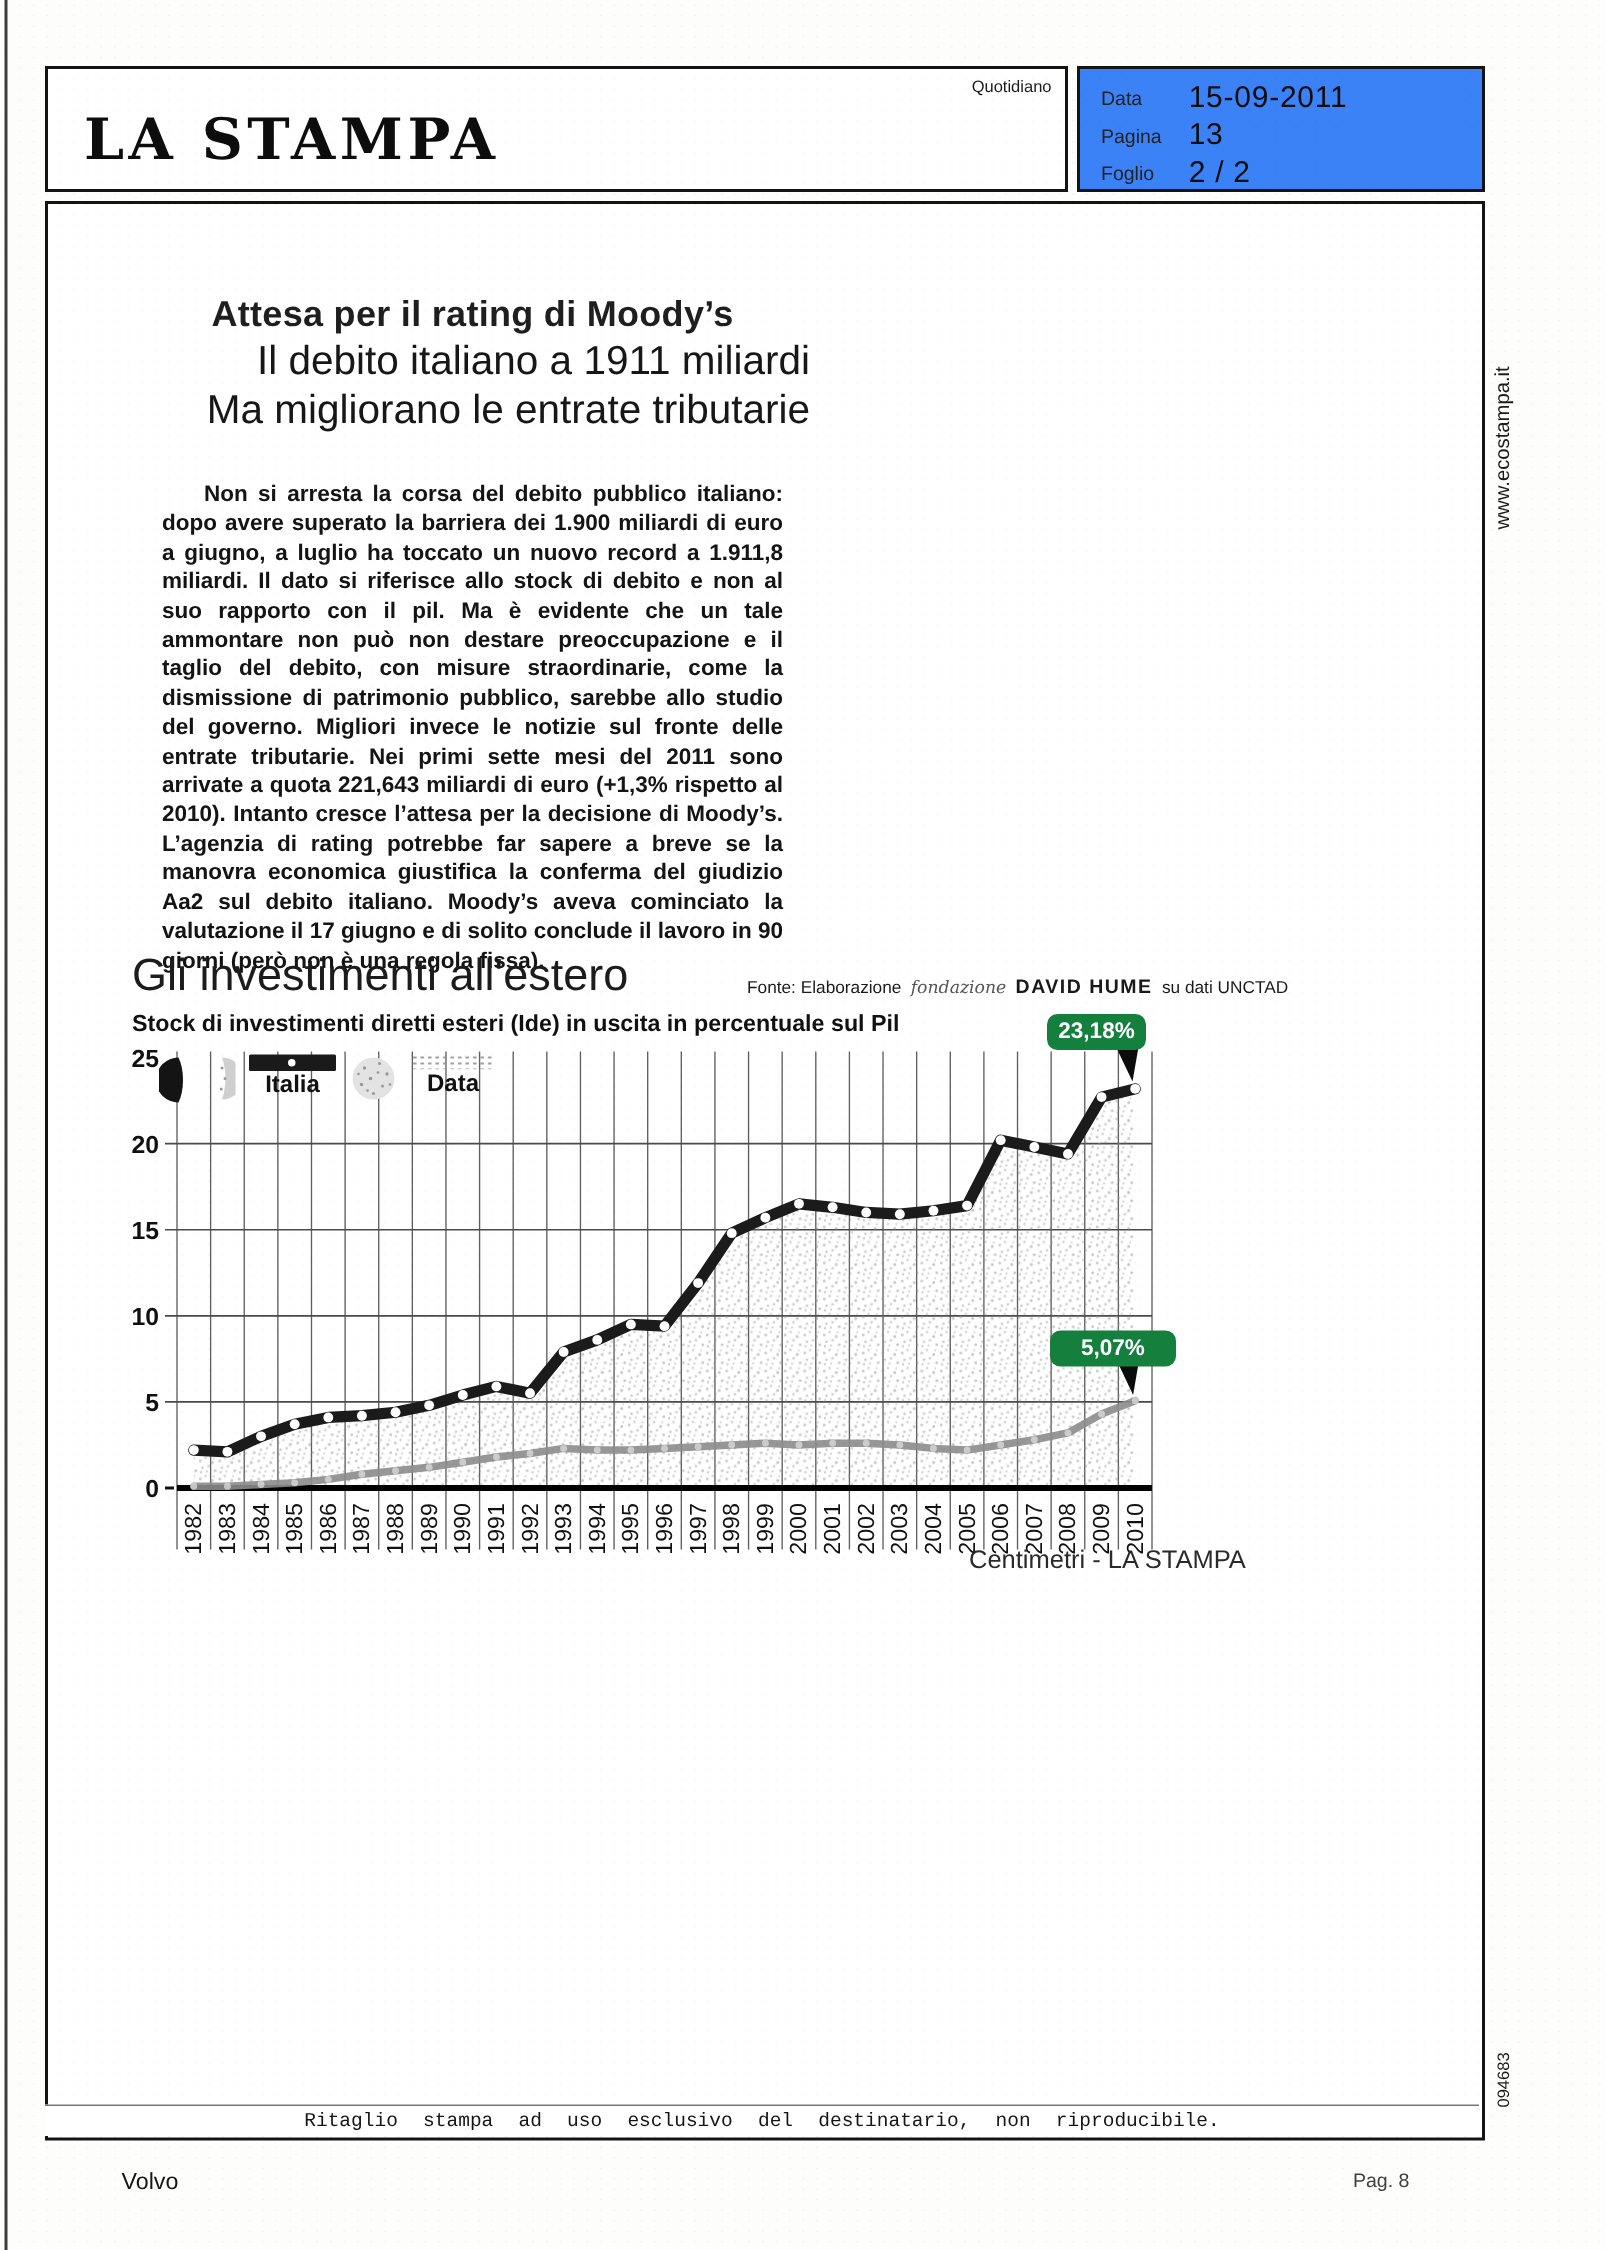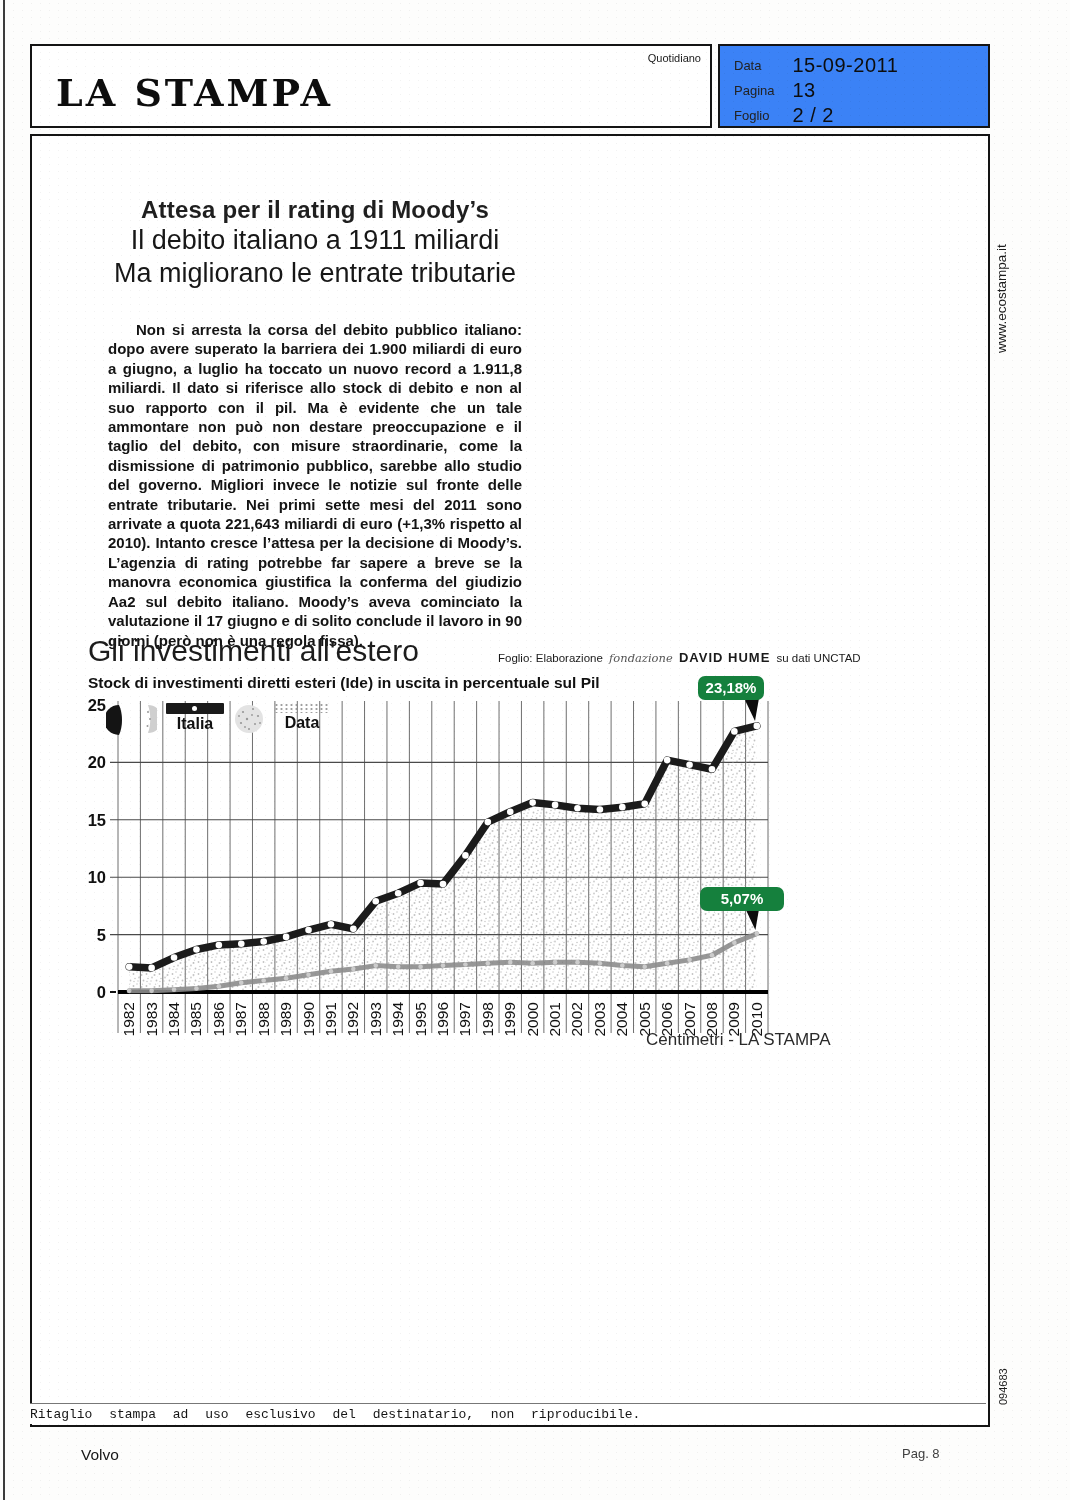--- a/index.html
+++ b/index.html
@@ -22,21 +22,21 @@
   
   .vtext{position:absolute;writing-mode:vertical-rl;transform:rotate(180deg);white-space:nowrap;color:#1c1c1c;}
   .ecostampa{left:994px;top:138px;height:215px;font-size:13.5px;}
   .clipcode{left:997px;top:1357px;height:48px;font-size:11px;}
 
   
   .mainbox{position:absolute;left:30px;top:134px;width:956px;height:1289px;border:2px solid #141414;background:#fff;}
 
   .headline-block{position:absolute;left:90px;top:196px;width:450px;text-align:center;}
   .kicker{font-size:24px;font-weight:bold;color:#1f1f1f;letter-spacing:.2px;}
-  .hline{font-size:27px;color:#171717;line-height:33px;}
+  .hline{font-size:27px;color:#171717;line-height:33px;text-align:right;}
   .body-text{position:absolute;left:108px;top:320px;width:414px;font-size:15px;line-height:19.4px;
         font-weight:bold;color:#141414;text-align:justify;text-indent:28px;}
 
   
   .chart-title{position:absolute;left:88px;top:634px;font-size:30px;color:#1c1c1c;}
   .chart-source{position:absolute;left:498px;top:650px;font-size:11.5px;color:#1a1a1a;white-space:nowrap;}
   .chart-source .fond{font-family:"DejaVu Serif",serif;font-style:italic;color:#555;margin:0 3px;}
   .chart-source .hume{font-weight:bold;font-size:13px;letter-spacing:1px;margin-right:3px;}
   .chart-subtitle{position:absolute;left:88px;top:674px;font-size:15.5px;font-weight:bold;color:#111;}
   #chart-plot{position:absolute;left:80px;top:695px;}
@@ -53,21 +53,21 @@
         border-radius:7px;text-align:center;z-index:6;}
   .co-italia{left:698px;top:676px;width:66px;height:24px;line-height:24px;}
   .co-cina{left:700px;top:887px;width:84px;height:24px;line-height:24px;}
   .tail{position:absolute;background:#0c0c0c;z-index:5;clip-path:polygon(25% 0,100% 0,80% 100%);}
   .tail-italia{left:739px;top:698px;width:20px;height:23px;}
   .tail-cina{left:741px;top:909px;width:18px;height:21px;}
   .chart-credit{position:absolute;left:646px;top:1030px;font-size:17px;color:#2a2a2a;}
 
   
   .disclaimer-bar{position:absolute;left:30px;top:1403px;width:956px;height:20px;border-top:1px solid #777;
-        background:#fff;z-index:4;}
+        background:#fff;text-align:center;z-index:4;}
   .disclaimer-bar span{font-family:"Liberation Mono",monospace;font-size:13px;word-spacing:9px;color:#151515;line-height:20px;}
   .client{position:absolute;left:81px;top:1446px;font-size:15.5px;color:#161616;}
   .pageref{position:absolute;left:902px;top:1446px;font-size:13px;color:#404040;}
 
   svg text{font-family:"Liberation Sans",sans-serif;}
 </style>
 </head>
 <body>
 
 <div class="page">
@@ -99,21 +99,21 @@
 
   <div class="headline-block">
     <div class="kicker">Attesa per il rating di Moody’s</div>
     <div class="hline">Il debito italiano a 1911 miliardi</div>
     <div class="hline">Ma migliorano le entrate tributarie</div>
   </div>
   <div class="body-text">Non si arresta la corsa del debito pubblico italiano: dopo avere superato la barriera dei 1.900 miliardi di euro a giugno, a luglio ha toccato un nuovo record a 1.911,8 miliardi. Il dato si riferisce allo stock di debito e non al suo rapporto con il pil. Ma è evidente che un tale ammontare non può non destare preoccupazione e il taglio del debito, con misure straordinarie, come la dismissione di patrimonio pubblico, sarebbe allo studio del governo. Migliori invece le notizie sul fronte delle entrate tributarie. Nei primi sette mesi del 2011 sono arrivate a quota 221,643 miliardi di euro (+1,3% rispetto al 2010). Intanto cresce l’attesa per la decisione di Moody’s. L’agenzia di rating potrebbe far sapere a breve se la manovra economica giustifica la conferma del giudizio Aa2 sul debito italiano. Moody’s aveva cominciato la valutazione il 17 giugno e di solito conclude il lavoro in 90 giorni (però non è una regola fissa).</div>
 
   <div class="chart-title">Gli investimenti all'estero</div>
   <div class="chart-source">
-    <span>Foglio: Elaborazione</span>
+    <span>Fonte: Elaborazione</span>
     <span class="fond">fondazione</span>
     <span class="hume">DAVID HUME</span>
     <span>su dati UNCTAD</span>
   </div>
   <div class="chart-subtitle">Stock di investimenti diretti esteri (Ide) in uscita in percentuale sul Pil</div>
 
   <svg id="chart-plot" width="710" height="350">
     <defs>
       <pattern id="speck" width="13" height="12" patternUnits="userSpaceOnUse">
         <circle cx="1.5" cy="3" r="0.9" fill="#8f8f8f" opacity="0.55"></circle>

